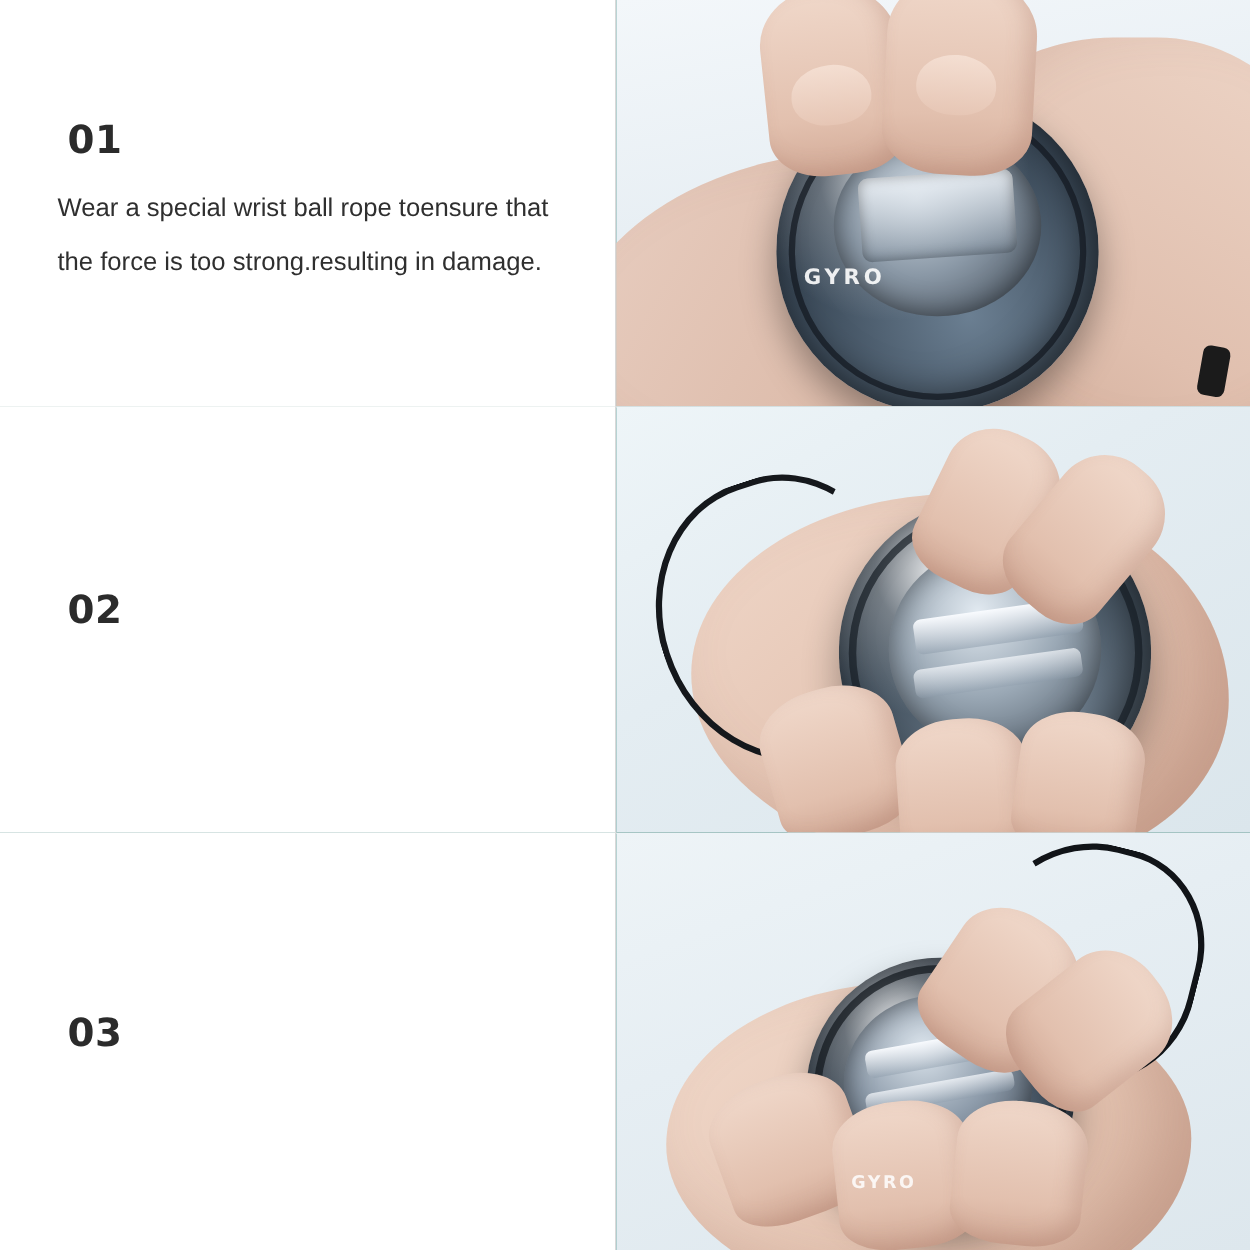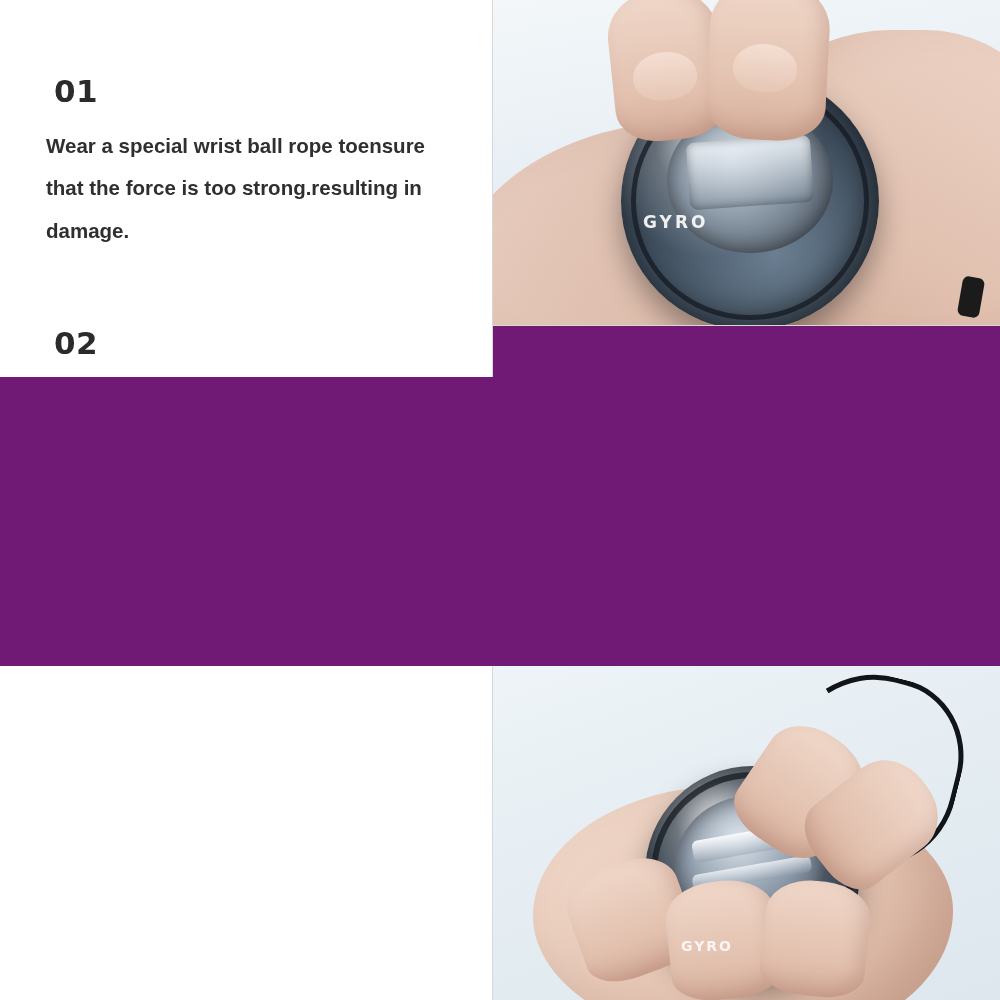--- a/index.html
+++ b/index.html
@@ -8,29 +8,29 @@
     height: 1000px;
     background: #ffffff;
     font-family: "Liberation Sans", sans-serif;
     overflow: hidden;
   }
   .sheet {
     width: 1000px;
     height: 1000px;
     display: flex;
     flex-direction: column;
-    background: #701a75;
+    background: #0f766e;
   }
   .row {
     display: flex;
     width: 100%;
     position: relative;
   }
   .row-1 { height: 325px; }
-  .row-2 { height: 341px; flex-direction: column; }
+  .row-2 { height: 341px; }
   .row-3 { height: 334px; }
 
   .row + .row::before {
     content: "";
     position: absolute;
     left: 0; right: 0; top: 0;
     height: 1px;
     background: #d8d8d8;
   }
 
@@ -61,21 +61,21 @@
     font-weight: bold;
     color: #2b2b2b;
     letter-spacing: 0.5px;
     margin-bottom: 16px;
     font-family: "DejaVu Sans", sans-serif;
   }
   .step-body {
     font-size: 20.5px;
     color: #2f2f2f;
     line-height: 1.82;
-    font-weight: 700;
+    font-weight: 400;
     max-width: 400px;
   }
   .r1 .step-num { margin-left: 8px; }
   .r1 .step-body { line-height: 2.05; }
   .r2 .step-num { margin-left: 8px; }
   .r2 .step-body { line-height: 2.0; }
   .r3 .step-num { margin-left: 8px; margin-bottom: 12px;}
   .r3 .step-body { line-height: 1.75; }
 
   
@@ -369,20 +369,21 @@
         <div class="finger f2b"></div>
         <div class="finger f2c"></div>
         <div class="finger f2d"></div>
         <div class="finger f2e"></div>
       </div>
     </div>
   </div>
 
   <div class="row row-3 r3">
     <div class="text-cell">
+      <div class="step-num">03</div>
     </div>
     <div class="img-cell">
       <div class="photo p3">
         <div class="hand3"></div>
         <div class="cord3"></div>
         <div class="ball3">
           <div class="core"></div>
           <div class="slot"></div>
           <div class="slot slotb"></div>
           <div class="led"></div>

